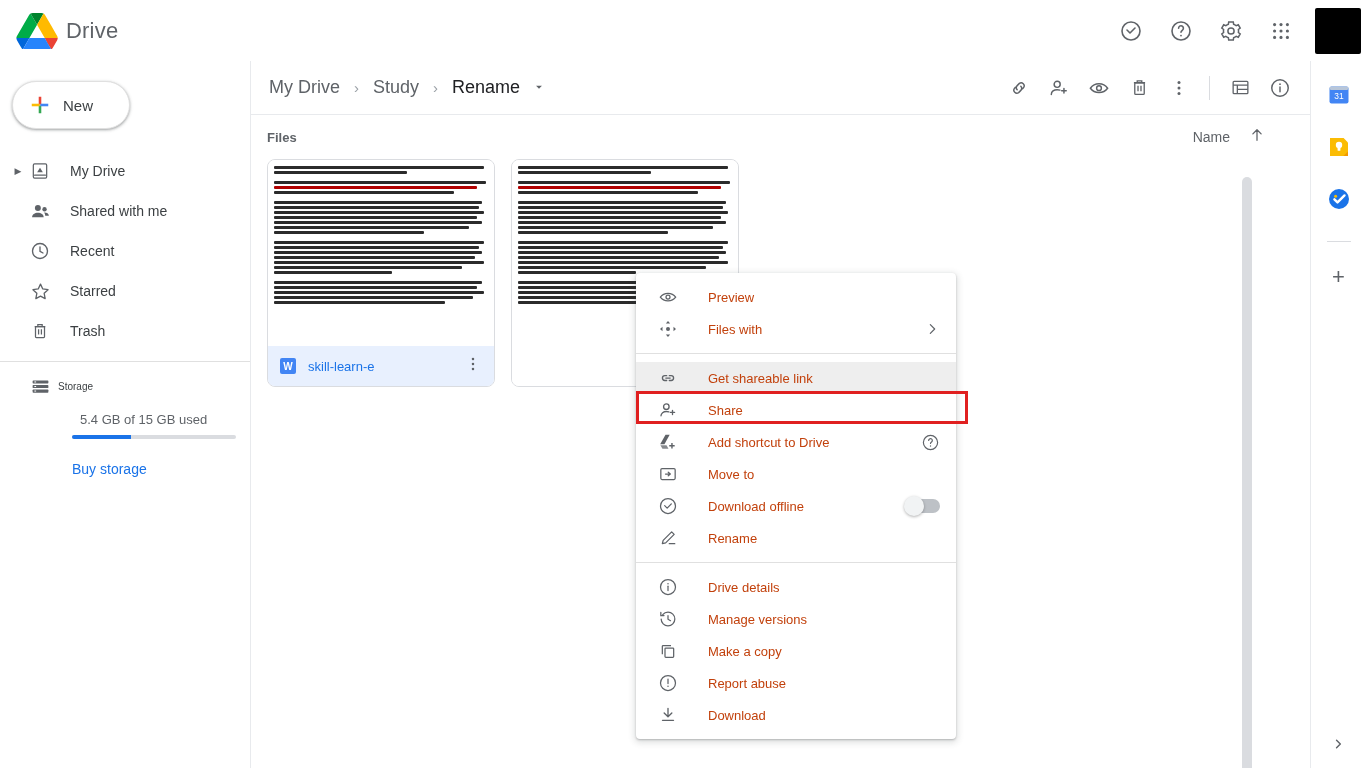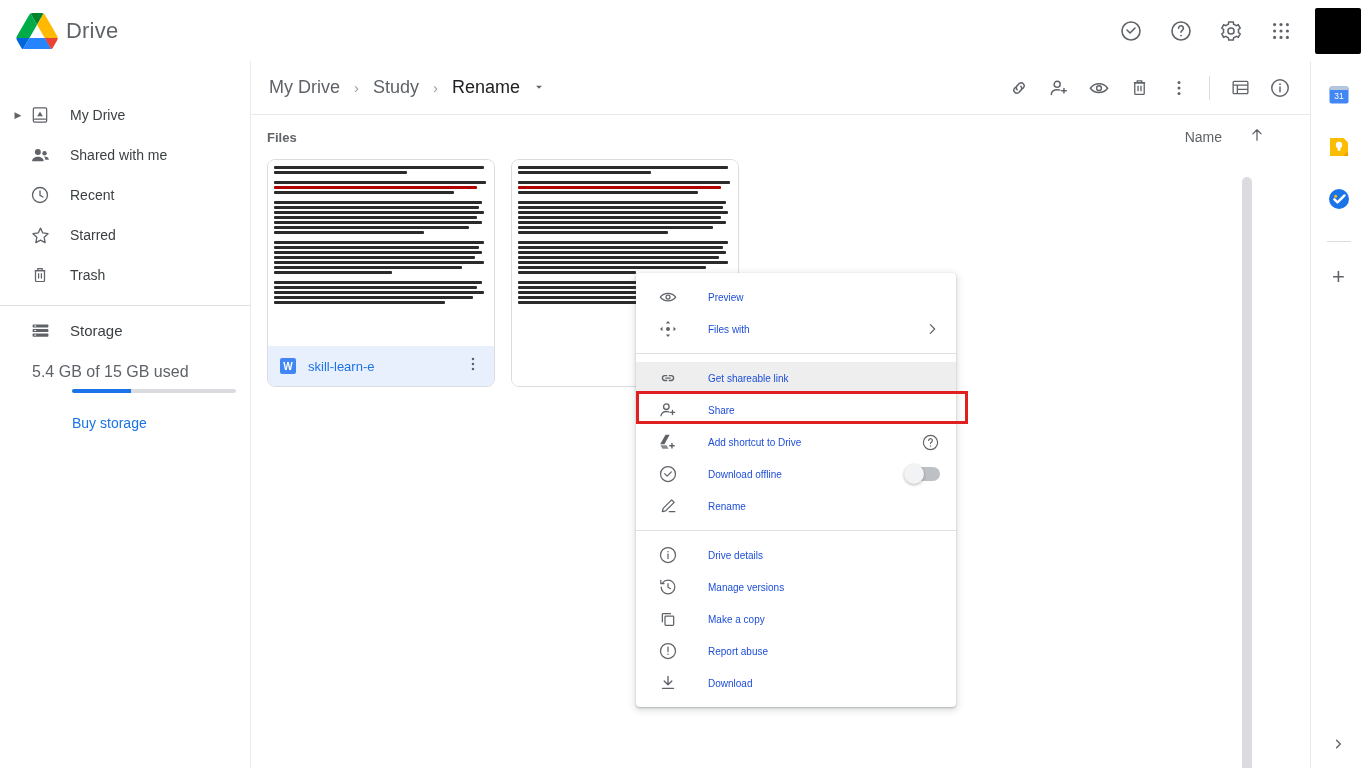--- a/index.html
+++ b/index.html
@@ -69,22 +69,22 @@
   .nav-caret {
     width: 20px; flex: none; display: flex; align-items: center; justify-content: center;
     font-size: 9px; color: #5f6368;
   }
   .nav-ico { width: 24px; height: 24px; flex: none; display:flex; align-items:center; justify-content:center; color:#5f6368; }
   .nav-label { margin-left: 18px; font-size: 14px; }
 
   #nav-divider { height: 1px; background: #e0e0e0; margin: 10px 0 4px 0; }
 
   #storage-row { height: 40px; display: flex; align-items: center; padding-left: 28px; cursor: pointer; }
-  #storage-label { margin-left: 18px; font-size: 15px; color: #3c4043; }
-  #storage-used { padding-left: 32px; font-size: 16px; color: #5f6368; margin-top: 13px; }
+  #storage-label { margin-left: 6px; font-size: 10px; color: #3c4043; }
+  #storage-used { padding-left: 80px; font-size: 13px; color: #5f6368; margin-top: 6px; }
   #storage-bar {
     margin: 8px 0 0 72px; width: 164px; height: 4px; background: #dadce0; border-radius: 2px;
     overflow: hidden;
   }
   #storage-bar-fill { height: 100%; background: #1a73e8; }
   #buy-storage { margin: 22px 0 0 72px; font-size: 14px; color: #1a73e8; cursor: pointer; }
 
   
   #main {
     position: absolute; top: 61px; left: 250px; width: 1060px; height: 707px;
@@ -103,21 +103,21 @@
   #toolbar { position: absolute; right: 10px; display: flex; align-items: center; }
   .tb-icon {
     width: 40px; height: 40px; border-radius: 50%;
     display: flex; align-items: center; justify-content: center;
     color: #5f6368; cursor: pointer;
   }
   .tb-sep { width: 1px; height: 24px; background: #dadce0; margin: 0 10px; }
 
   #files-header { display: flex; align-items: center; height: 44px; padding: 0 18px 0 16px; }
   #files-title { font-size: 13px; font-weight: bold; color: #5f6368; }
-  #sort-area { margin-left: auto; display: flex; align-items: center; gap: 26px; margin-right: 26px; }
+  #sort-area { margin-left: auto; display: flex; align-items: center; gap: 18px; margin-right: 26px; }
   #sort-label { font-size: 14px; color: #5f6368; cursor: pointer; }
   #sort-arrow { color: #5f6368; cursor: pointer; }
 
   #grid { display: flex; gap: 16px; padding: 0 16px; }
   .file-card {
     width: 228px; height: 228px; border: 1px solid #dadce0; border-radius: 8px;
     overflow: hidden; background: #fff; cursor: pointer; position: relative;
   }
   .thumb { height: 186px; background: #fff; padding: 6px 6px 0 6px; overflow: hidden; position: relative; }
   .doc-line { height: 3px; background: #2b2b2b; margin-bottom: 2px; border-radius: 1px; }
@@ -142,21 +142,21 @@
     background: #fff; border-radius: 4px;
     box-shadow: 0 2px 6px 2px rgba(60,64,67,.15), 0 1px 2px rgba(60,64,67,.3);
     padding: 8px 0 8px 0; z-index: 50;
   }
   .ctx-item {
     height: 32px; display: flex; align-items: center; padding: 0 16px 0 20px;
     cursor: pointer; position: relative;
   }
   .ctx-item.active { background: #eeeeee; }
   .ctx-ico { width: 24px; height: 24px; flex: none; display:flex; align-items:center; justify-content:center; color:#5f6368; }
-  .ctx-label { margin-left: 28px; font-size: 10px; color: #1d4ed8; white-space: nowrap; }
+  .ctx-label { margin-left: 28px; font-size: 13px; color: #c2410c; white-space: nowrap; }
   .ctx-trail { margin-left: auto; display: flex; align-items: center; color: #5f6368; }
   .ctx-divider { height: 1px; background: #e0e0e0; margin: 8px 0; }
   .toggle {
     width: 34px; height: 14px; background: #bdc1c6; border-radius: 7px; position: relative;
   }
   .toggle-knob {
     position: absolute; left: -2px; top: -3px; width: 20px; height: 20px;
     background: #f1f3f4; border-radius: 50%;
     box-shadow: 0 1px 3px rgba(0,0,0,.3);
   }
@@ -239,20 +239,31 @@
           <circle cx="5" cy="19" r="1.7"></circle>
             <circle cx="12" cy="19" r="1.7"></circle>
             <circle cx="19" cy="19" r="1.7"></circle>
         </svg>
       </div>
       <div id="avatar"></div>
     </div>
   </div>
 
   <div id="sidebar">
+    <div id="new-button">
+      <span class="plus-ico">
+        <svg width="22" height="22" viewBox="0 0 24 24">
+          <rect x="10.6" y="3" width="2.8" height="8.6" fill="#ea4335"></rect>
+          <rect x="10.6" y="12.4" width="2.8" height="8.6" fill="#34a853"></rect>
+          <rect x="3" y="10.6" width="8.6" height="2.8" fill="#fbbc04"></rect>
+          <rect x="12.4" y="10.6" width="8.6" height="2.8" fill="#4285f4"></rect>
+        </svg>
+      </span>
+      <span>New</span>
+    </div>
 
     <div id="nav">
 
       <div class="nav-item">
         <span class="nav-caret">▶</span>
         <span class="nav-ico">
           <svg width="20" height="20" viewBox="0 0 24 24" fill="none" stroke="#5f6368" stroke-width="1.5">
             <rect x="4" y="3.5" width="16" height="17" rx="1.5"></rect>
             <path d="M12 8l3.4 5.6H8.6z" fill="#5f6368" stroke="none"></path>
             <path d="M5.5 17h13" stroke-linecap="round"></path>
@@ -567,20 +578,29 @@
         <span class="ctx-label">Add shortcut to Drive</span>
         <span class="ctx-trail">
           <svg width="19" height="19" viewBox="0 0 24 24" fill="none" stroke="#5f6368" stroke-width="1.5">
             <circle cx="12" cy="12" r="9"></circle>
             <path d="M9.7 9.4a2.3 2.3 0 113.9 1.7c-.8.7-1.6 1.2-1.6 2.2" stroke-linecap="round"></path>
             <circle cx="12" cy="16.4" r=".85" fill="#5f6368" stroke="none"></circle>
           </svg>
         </span>
       </div>
 
+      <div class="ctx-item">
+        <span class="ctx-ico">
+          <svg width="20" height="20" viewBox="0 0 24 24" fill="none" stroke="#5f6368" stroke-width="1.5" stroke-linecap="round" stroke-linejoin="round">
+            <rect x="3.4" y="5.4" width="17.2" height="13.2" rx="1.4"></rect>
+            <path d="M9 12h5.4M12.3 9.8L14.8 12l-2.5 2.2"></path>
+          </svg>
+        </span>
+        <span class="ctx-label">Move to</span>
+      </div>
 
 
       <div class="ctx-item">
         <span class="ctx-ico">
           <svg width="20" height="20" viewBox="0 0 24 24" fill="none" stroke="#5f6368" stroke-width="1.5">
             <circle cx="12" cy="12" r="9"></circle>
               <path d="M8 11.6l3 3 5-5.2" stroke-linecap="round" stroke-linejoin="round"></path>
           </svg>
         </span>
         <span class="ctx-label">Download offline</span>

